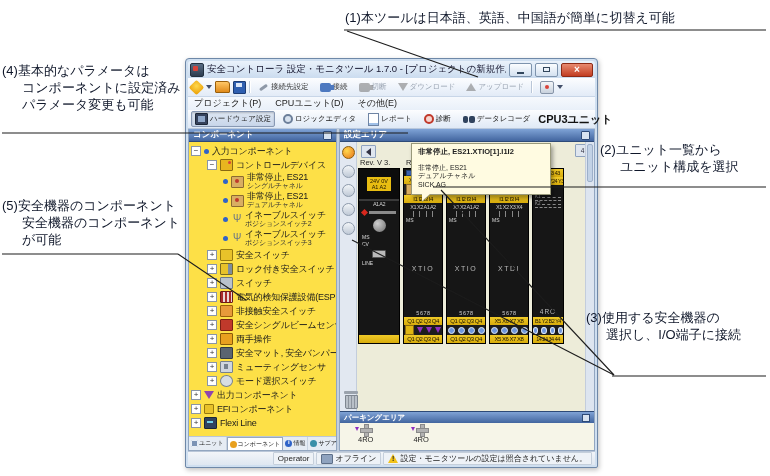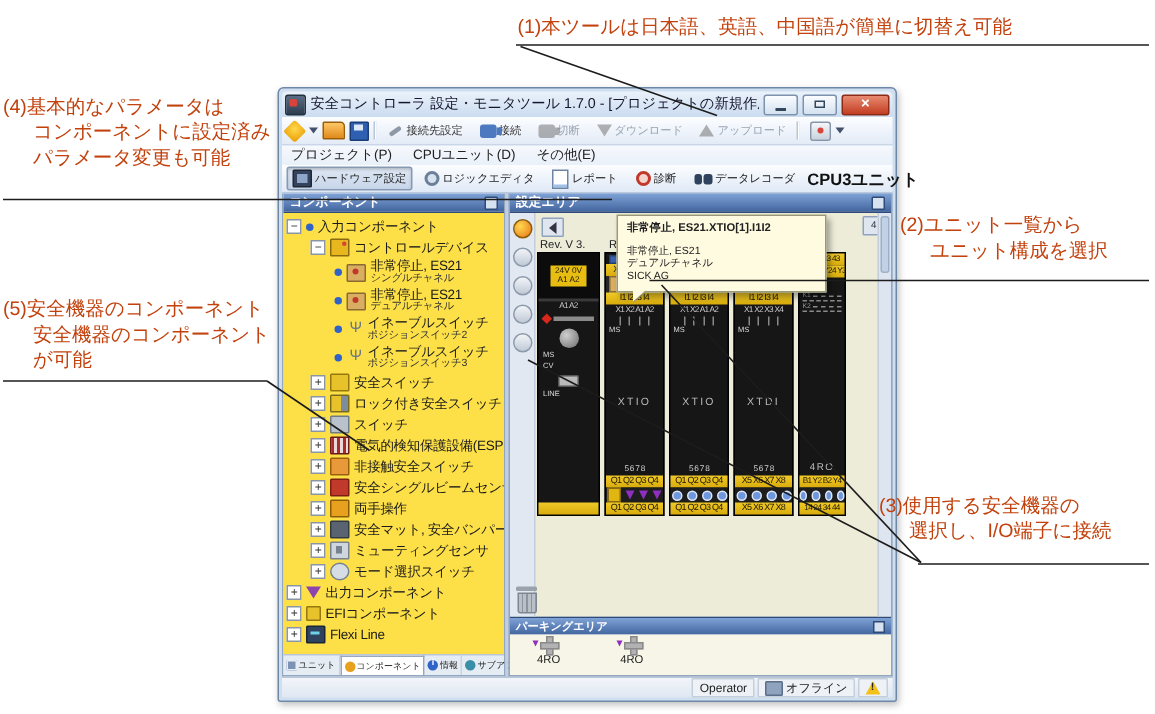--- a/index.html
+++ b/index.html
@@ -1,23 +1,23 @@
 <!DOCTYPE html>
 <html><head>
 <meta charset="utf-8">
 <style>
   html,body{margin:0;padding:0}
   .stage{position:relative;width:770px;height:476px;background:#fff;overflow:hidden;
          font-family:"Liberation Sans","DejaVu Sans",sans-serif;color:#1a1a1a}
   
-  .callout{position:absolute;font-size:13px;font-weight:500;color:#c2410c;line-height:17px;white-space:nowrap;z-index:60}
+  .callout{position:absolute;font-size:13px;font-weight:500;color:#0f172a;line-height:17px;white-space:nowrap;z-index:60}
   .callout .ind{padding-left:20px}
   #c1{left:345px;top:9px}
   #c2{left:600px;top:141px}
-  #c3{left:586px;top:328px}
+  #c3{left:586px;top:309px}
   #c4{left:2px;top:62px}
   #c5{left:2px;top:197px}
   #leader{position:absolute;left:0;top:0;z-index:55;pointer-events:none}
   
   .win{position:absolute;left:185px;top:58px;width:413px;height:410px;box-sizing:border-box;
        background:#cfdff0;border:1px solid #6e88a8;border-radius:4px 4px 2px 2px;
        box-shadow:1px 2px 5px rgba(0,0,0,.25);padding:2px;display:flex;flex-direction:column;z-index:10}
   .titlebar{height:17px;display:flex;align-items:center;gap:3px;padding:0 2px;
        background:linear-gradient(#eaf2fb,#cbdcef);border-radius:3px 3px 0 0}
   .title{font-size:9.5px;color:#15152e;white-space:nowrap;overflow:hidden;flex:1}
@@ -674,16 +674,17 @@
       <span class="scell grow"></span>
       <span class="scell">
           <span>Operator</span>
         </span>
       <span class="scell">
           <span class="neticon"></span>
           <span>オフライン</span>
         </span>
       <span class="scell">
           <span class="warnic"></span>
+          <span>設定・モニタツールの設定は照合されていません。</span>
         </span>
     </div>
   </div>
 </div>
 
 </body></html>

